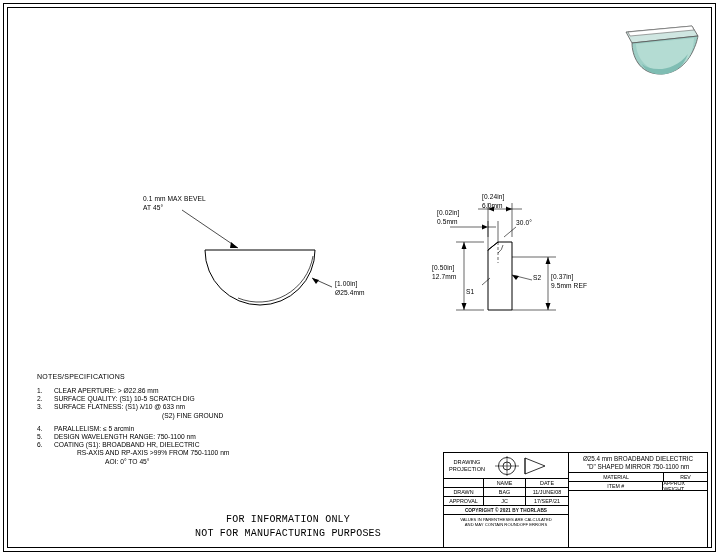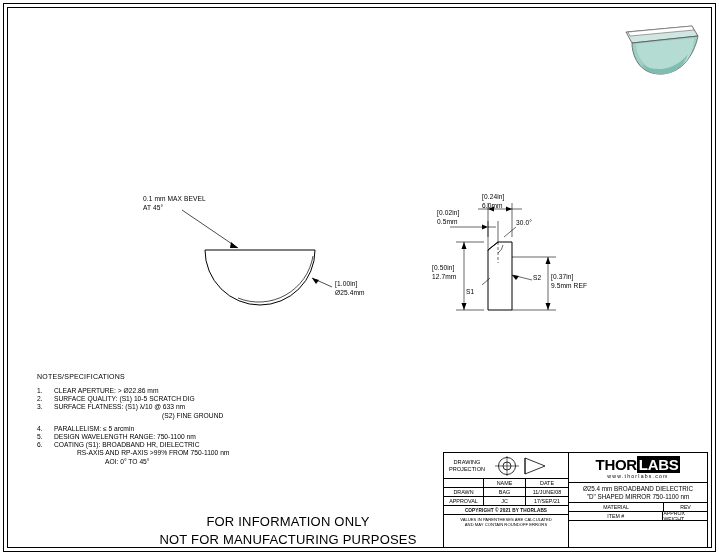--- a/index.html
+++ b/index.html
@@ -105,23 +105,24 @@
   }
   .note-gap { height: 5px; }
 
   
   #disclaimer {
     position: absolute;
     left: 148px;
     top: 513px;
     width: 280px;
     text-align: center;
-    font-size: 13px;
+    font-size: 10px;
     line-height: 1.35;
     letter-spacing: 0.2px;
+    font-family: Liberation Mono, monospace;
   }
 
   
   #title-block {
     position: absolute;
     left: 443px;
     top: 452px;
     width: 265px;
     height: 96px;
     border: 1px solid #000;
@@ -467,26 +468,20 @@
 
       <div id="tb-values">
         <div>
           <div>VALUES IN PARENTHESES ARE CALCULATED</div>
           <div>AND MAY CONTAIN ROUNDOFF ERRORS</div>
         </div>
       </div>
     </div>
 
     <div id="tb-right">
-      <div id="tb-logo">
-        <div id="tb-logo-name">
-          <span class="thor">THOR</span><span class="labs">LABS</span>
-        </div>
-        <div id="tb-logo-url">www.thorlabs.com</div>
-      </div>
 
       <div id="tb-desc">
         <div>Ø25.4 mm BROADBAND DIELECTRIC</div>
         <div>"D" SHAPED MIRROR 750-1100 nm</div>
       </div>
 
       <div id="tb-matrow">
         <div class="mcell w-mat">MATERIAL</div>
         <div class="mcell w-wt">REV</div>
       </div>

